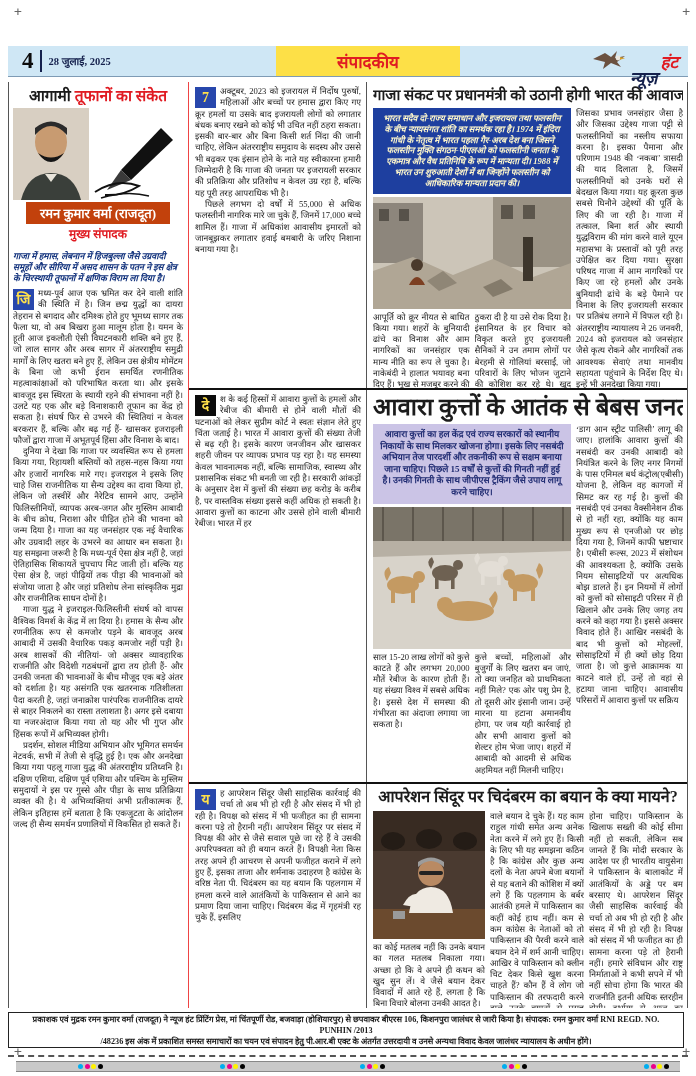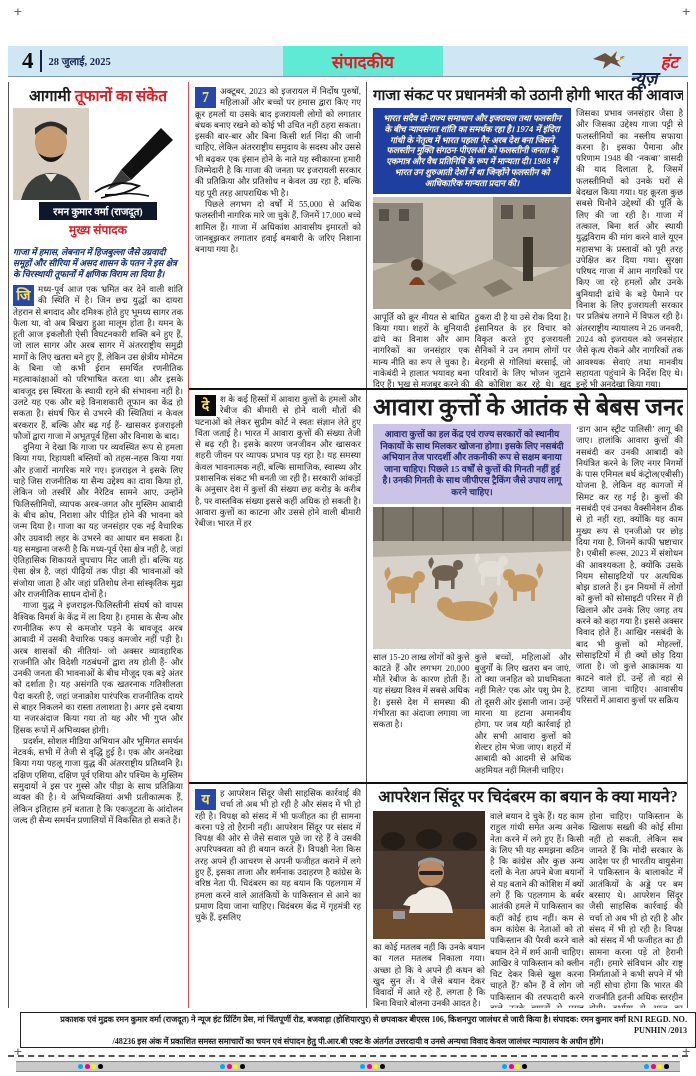--- a/index.html
+++ b/index.html
@@ -5,21 +5,21 @@
   html,body{margin:0;padding:0;background:#ffffff;}
   .page{position:relative;width:696px;height:1076px;background:#ffffff;overflow:hidden;
         font-family:"Liberation Serif","DejaVu Serif","DejaVu Sans",serif;color:#1b1b1b;}
   .crop{position:absolute;font-size:13px;color:#666;font-family:"DejaVu Sans Mono",monospace;}
   
   .band{position:absolute;left:8px;top:46px;width:680px;height:30px;background:#cfe7f5;
         display:flex;align-items:center;border-bottom:1px solid #7e9bb5;}
   .pgnum{font-size:23px;font-weight:bold;color:#0c0c0c;margin-left:14px;line-height:30px;}
   .pgdiv{width:2px;height:22px;background:#15214d;margin:0 7px 0 6px;}
   .pgdate{font-size:10.5px;font-weight:bold;color:#15214d;}
-  .section-chip{position:absolute;left:275px;top:0;width:160px;height:30px;background:#5eead4;
+  .section-chip{position:absolute;left:268px;top:0;width:184px;height:30px;background:#fde047;
         display:flex;align-items:center;justify-content:center;}
   .section-chip span{color:#e01b22;font-weight:bold;font-size:17px;}
   .masthead{position:absolute;right:10px;top:0;height:30px;display:flex;align-items:center;gap:3px;}
   .mh-dark{font-size:17px;font-weight:bold;font-style:italic;color:#15214d;margin-top:32px;}
   .mh-red{font-size:17px;font-weight:bold;font-style:italic;color:#e01b22;}
   
   .main{position:absolute;left:8px;top:82px;width:678px;height:926px;display:flex;
         border-left:1px solid #555;border-right:1px solid #555;}
   .colL{width:170px;min-width:170px;border-right:1px solid #ef4444;padding:2px 5px 0 4px;overflow:hidden;}
   .bands{flex:1;display:flex;flex-direction:column;overflow:hidden;}
@@ -32,21 +32,21 @@
   .body{font-size:8.6px;line-height:11.3px;text-align:justify;color:#1c1c1c;}
   .body p{margin:0;text-indent:10px;}
   .body p.noind{text-indent:0;}
   .dc{float:left;width:21px;height:21px;background:#2847ac;color:#ffe04a;font-weight:bold;
       font-size:14px;text-align:center;line-height:21px;margin:1px 4px 0 0;}
   .dc.black{background:#0b0b0b;}
   
   .lhead{text-align:center;font-weight:bold;font-size:15.5px;line-height:19px;margin:2px 0 3px 0;white-space:nowrap;overflow:hidden;}
   .lhead .red{color:#e01b22;}
   .photorow{display:flex;gap:2px;align-items:flex-end;margin-bottom:2px;}
-  .bylinechip{background:#0f172a;color:#ffffff;font-weight:bold;font-size:10px;
+  .bylinechip{background:#c2410c;color:#ffffff;font-weight:bold;font-size:13px;
       padding:2px 14px;margin:2px auto 1px auto;width:fit-content;}
   .role{color:#e01b22;font-weight:bold;font-size:12px;text-align:center;margin-bottom:2px;}
   .ldeck{color:#13337d;font-weight:bold;font-style:italic;font-size:8.8px;line-height:11px;
       text-align:left;margin:9px 0 4px 0;}
   
   .ghead{font-weight:bold;font-size:15px;line-height:22px;text-align:center;white-space:nowrap;overflow:hidden;margin-bottom:2px;}
   .grow{display:flex;gap:5px;}
   .gleft{width:198px;min-width:198px;}
   .gdeck{background:#1e3f9f;color:#fdf6cb;font-style:italic;font-weight:bold;font-size:8.6px;
       line-height:10.8px;padding:5px 6px;text-align:center;margin-bottom:3px;}
@@ -57,21 +57,21 @@
   .ddeck{background:#cbc4e6;color:#232e74;font-weight:bold;font-size:9px;line-height:11.6px;
       padding:5px 6px;text-align:center;margin-bottom:3px;}
   
   .shead{font-weight:bold;font-size:16px;line-height:22px;text-align:center;white-space:nowrap;overflow:hidden;margin-bottom:3px;}
   .srow{display:flex;gap:5px;}
   .scol1{width:112px;min-width:112px;}
   .scol{flex:1;overflow:hidden;}
   
   .footerbox{position:absolute;left:8px;top:1012px;width:676px;height:36px;border:1.5px solid #222;
       display:flex;flex-direction:column;align-items:center;justify-content:center;
-      font-size:8.2px;font-weight:bold;line-height:11px;text-align:right;padding:0 8px;box-sizing:border-box;margin-left:12px;}
+      font-size:8.2px;font-weight:bold;line-height:11px;text-align:center;padding:0 8px;box-sizing:border-box;}
   .dashline{position:absolute;left:8px;width:680px;top:1055px;border-top:2px dashed #555;}
   .printbar{position:absolute;left:16px;width:664px;top:1061px;height:9px;background:#c9c9c9;
       border-top:1px solid #888;border-bottom:1px solid #888;}
   .dotgrp{position:absolute;top:1.5px;display:flex;gap:1.5px;}
   .dot{width:5px;height:5px;border-radius:50%;}
   .dot.c{background:#00aeef}.dot.m{background:#ec008c}.dot.y{background:#fff200}.dot.k{background:#000000}
   svg{display:block;}
 </style>
 </head>
 <body>

